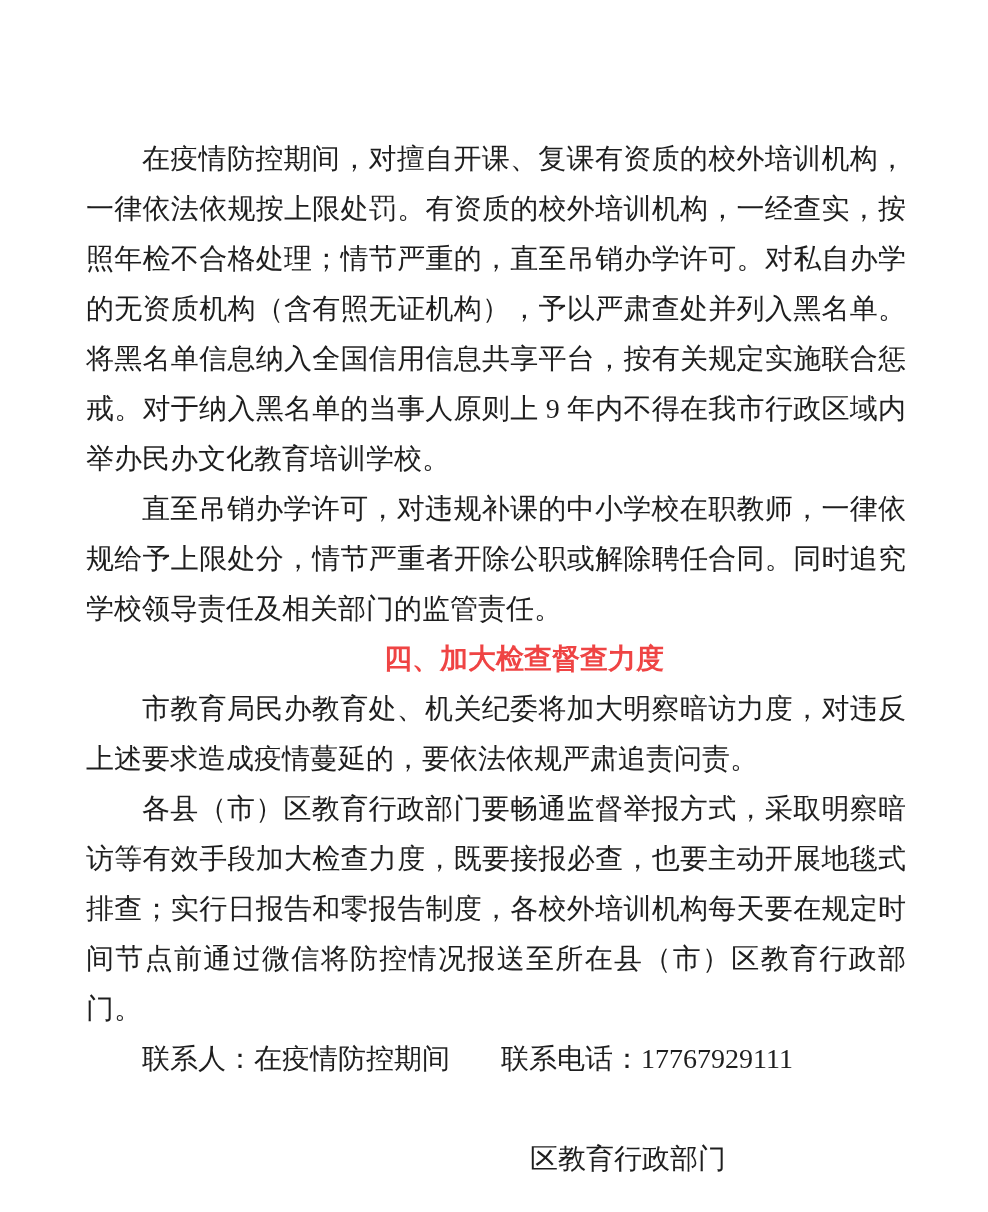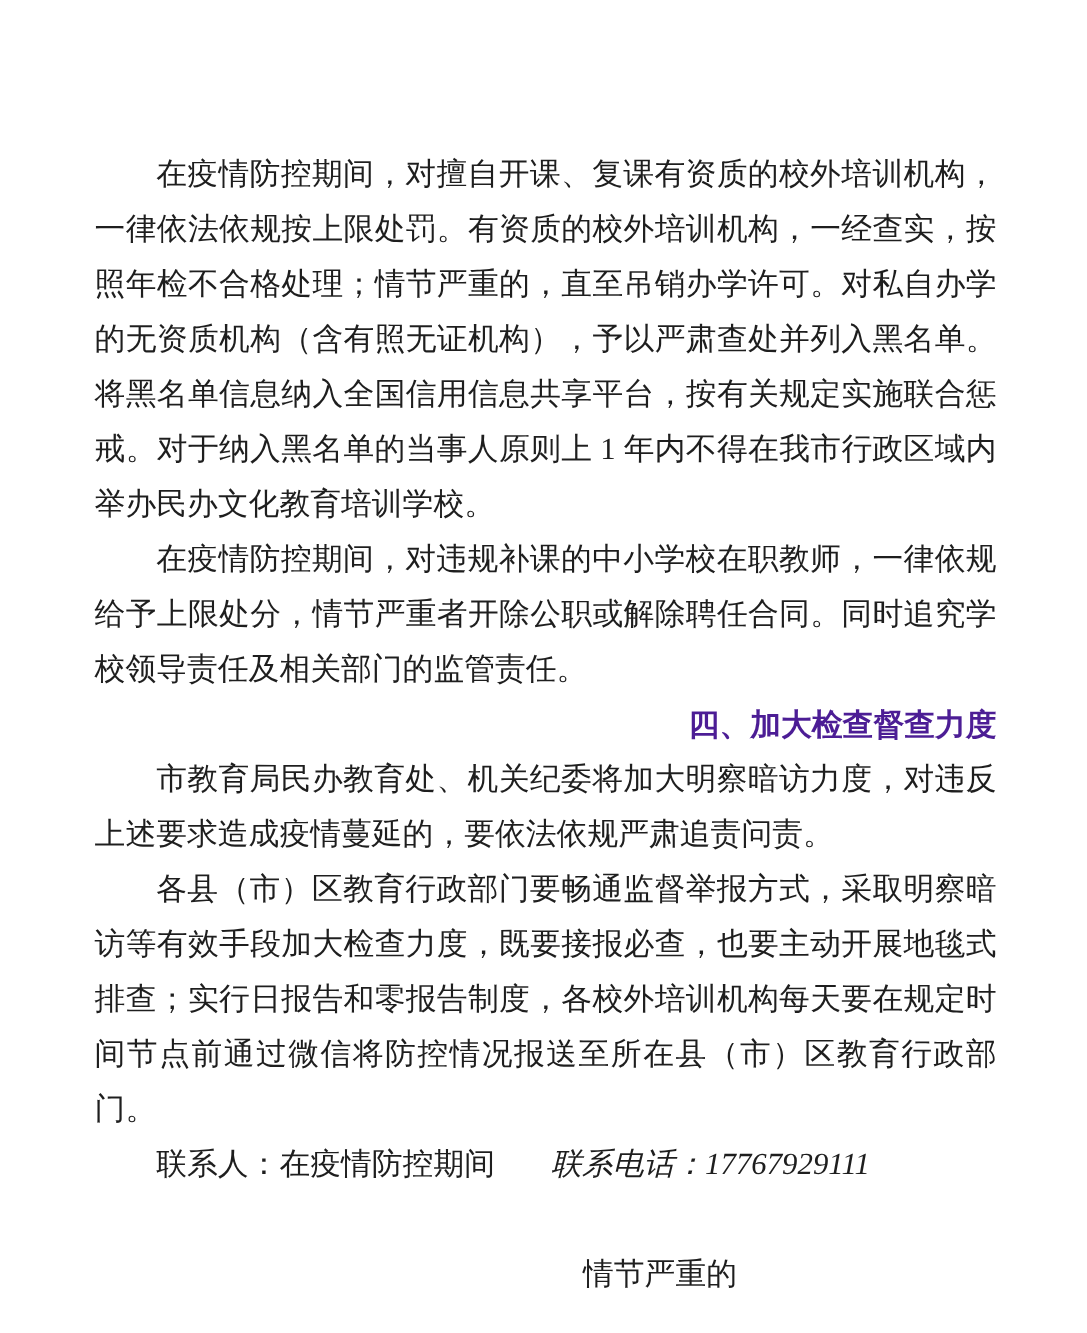--- a/index.html
+++ b/index.html
@@ -28,54 +28,53 @@
     line-height: 50px;
     color: #1e1e1e;
     text-align: justify;
     text-indent: 2em;
     font-weight: normal;
     letter-spacing: 0px;
   }
   .heading {
     font-family: "Liberation Sans", sans-serif;
     font-weight: bold;
-    color: #4c1d95;
-    text-align: right;
+    color: #ef4444;
+    text-align: center;
   }
   .contact-line .phone-part {
     margin-left: 44px;
-    font-style: italic;
   }
   .signature {
     margin: 50px 0 0 0;
     padding: 0;
     font-size: 28px;
     line-height: 50px;
     color: #1e1e1e;
     text-indent: 0;
     margin-left: 444px;
   }
 </style>
 </head>
 <body>
 
 <div class="page">
   <div class="content">
 
-    <p class="para">在疫情防控期间，对擅自开课、复课有资质的校外培训机构，一律依法依规按上限处罚。有资质的校外培训机构，一经查实，按照年检不合格处理；情节严重的，直至吊销办学许可。对私自办学的无资质机构（含有照无证机构），予以严肃查处并列入黑名单。将黑名单信息纳入全国信用信息共享平台，按有关规定实施联合惩戒。对于纳入黑名单的当事人原则上 1 年内不得在我市行政区域内举办民办文化教育培训学校。</p>
+    <p class="para">在疫情防控期间，对擅自开课、复课有资质的校外培训机构，一律依法依规按上限处罚。有资质的校外培训机构，一经查实，按照年检不合格处理；情节严重的，直至吊销办学许可。对私自办学的无资质机构（含有照无证机构），予以严肃查处并列入黑名单。将黑名单信息纳入全国信用信息共享平台，按有关规定实施联合惩戒。对于纳入黑名单的当事人原则上 9 年内不得在我市行政区域内举办民办文化教育培训学校。</p>
 
-    <p class="para">在疫情防控期间，对违规补课的中小学校在职教师，一律依规给予上限处分，情节严重者开除公职或解除聘任合同。同时追究学校领导责任及相关部门的监管责任。</p>
+    <p class="para">直至吊销办学许可，对违规补课的中小学校在职教师，一律依规给予上限处分，情节严重者开除公职或解除聘任合同。同时追究学校领导责任及相关部门的监管责任。</p>
 
     <h2 class="para heading">四、加大检查督查力度</h2>
 
     <p class="para">市教育局民办教育处、机关纪委将加大明察暗访力度，对违反上述要求造成疫情蔓延的，要依法依规严肃追责问责。</p>
 
     <p class="para">各县（市）区教育行政部门要畅通监督举报方式，采取明察暗访等有效手段加大检查力度，既要接报必查，也要主动开展地毯式排查；实行日报告和零报告制度，各校外培训机构每天要在规定时间节点前通过微信将防控情况报送至所在县（市）区教育行政部门。</p>
 
     <p class="para contact-line">
       <span class="person-part">联系人：在疫情防控期间</span>
       <span class="phone-part">联系电话：17767929111</span>
     </p>
 
-    <p class="signature">情节严重的</p>
+    <p class="signature">区教育行政部门</p>
 
   </div>
 </div>
 
 </body></html>

